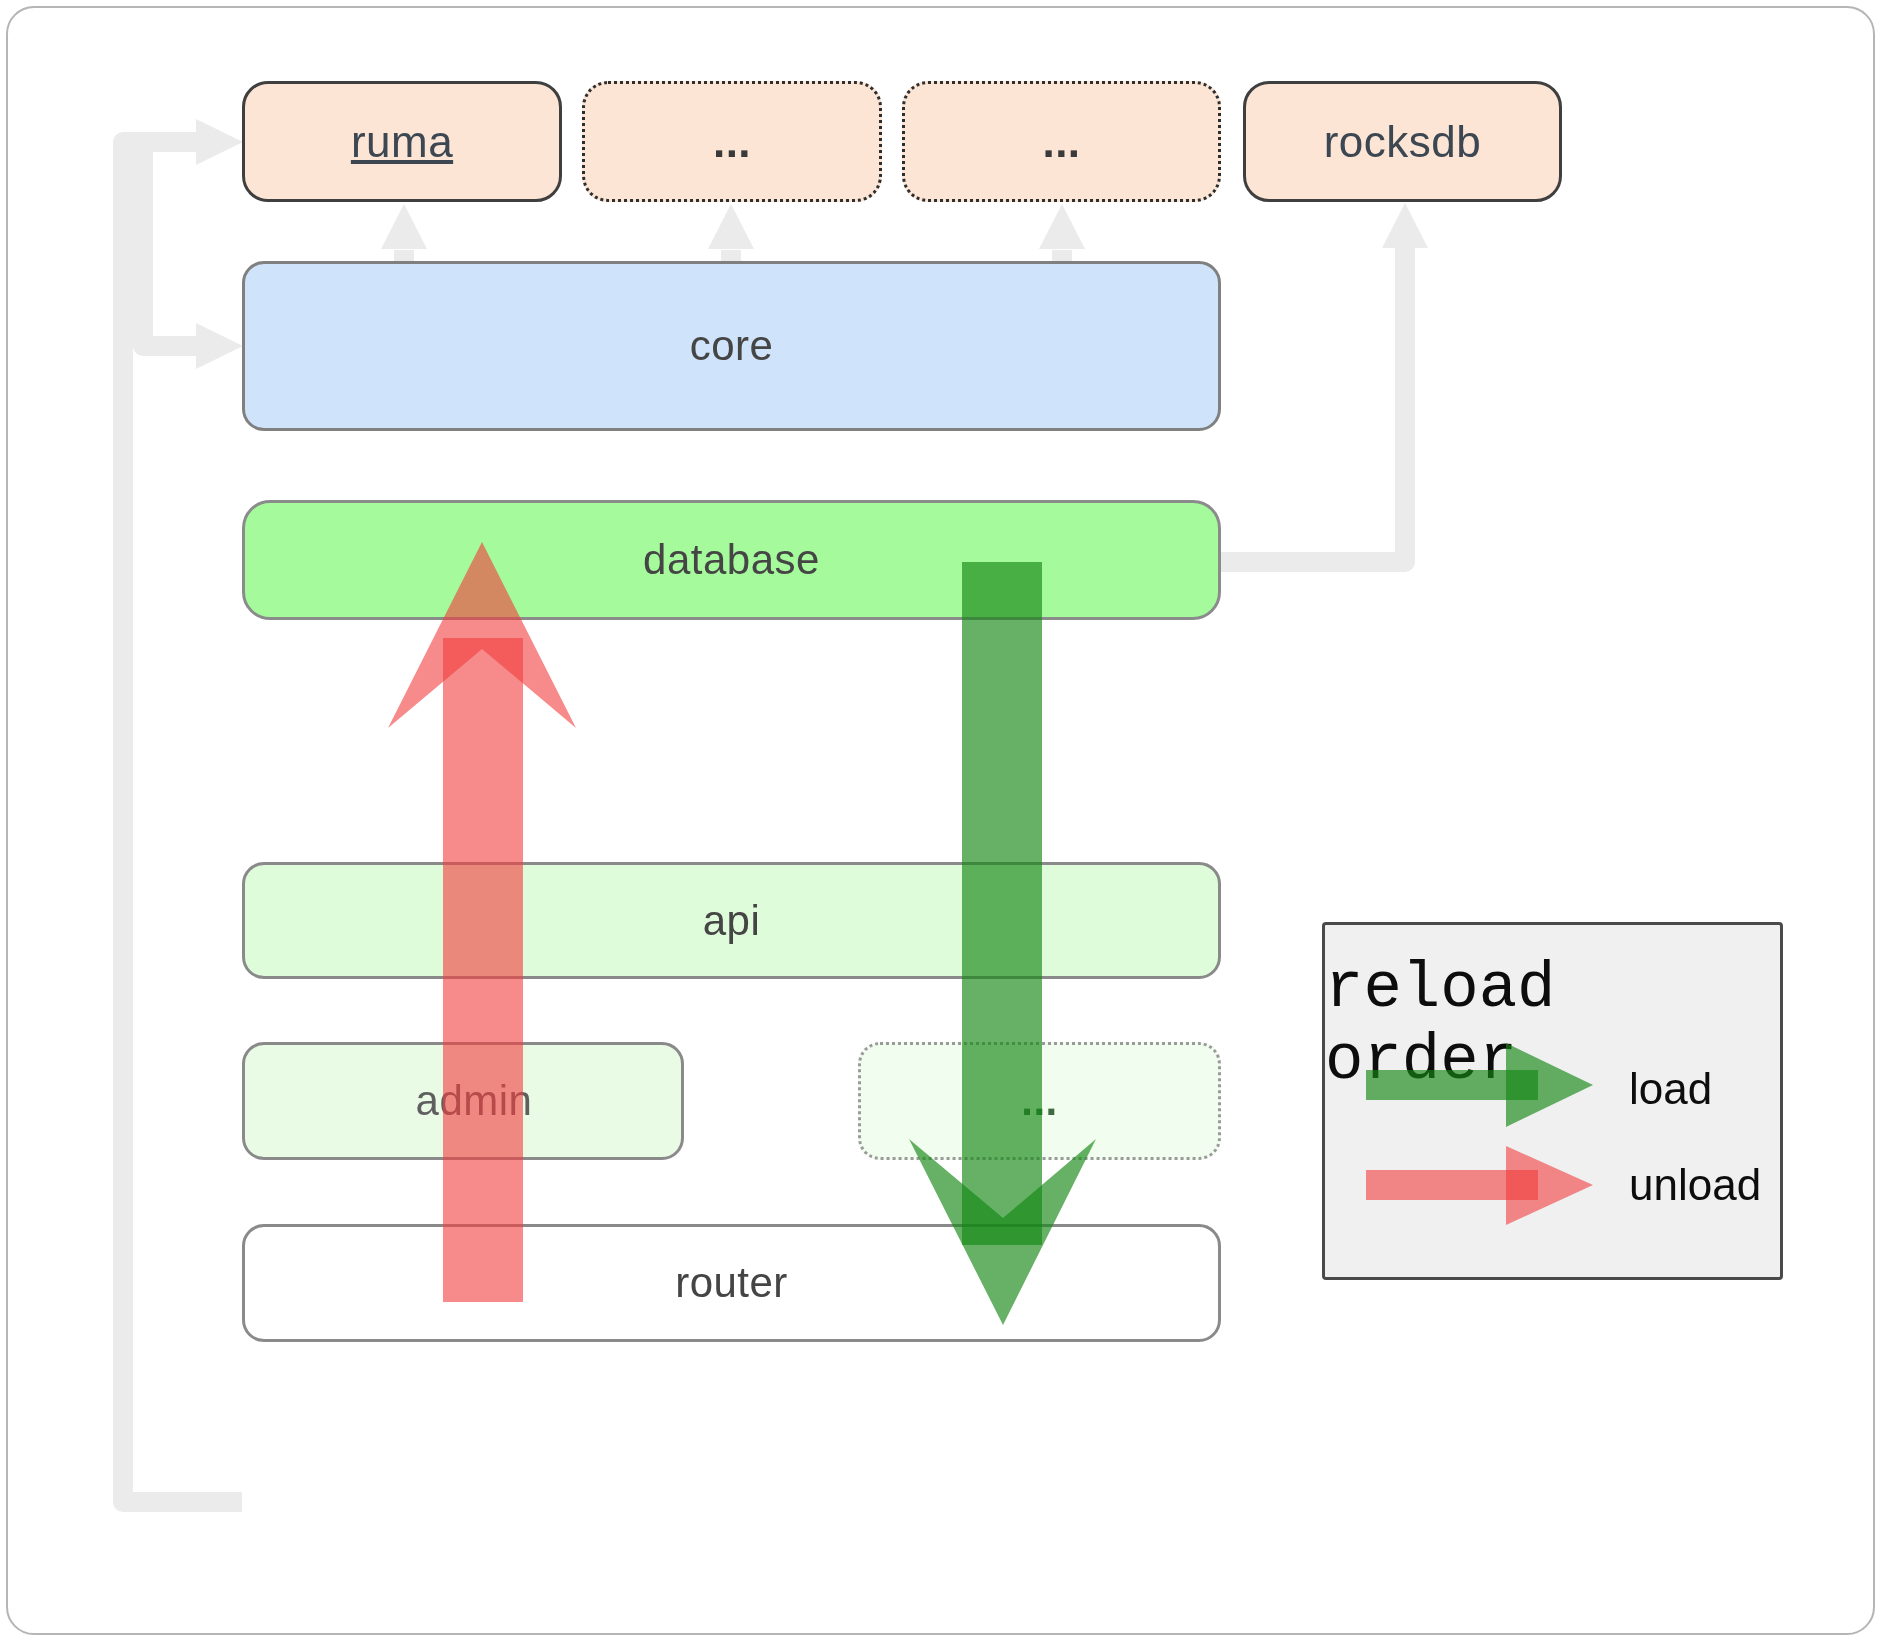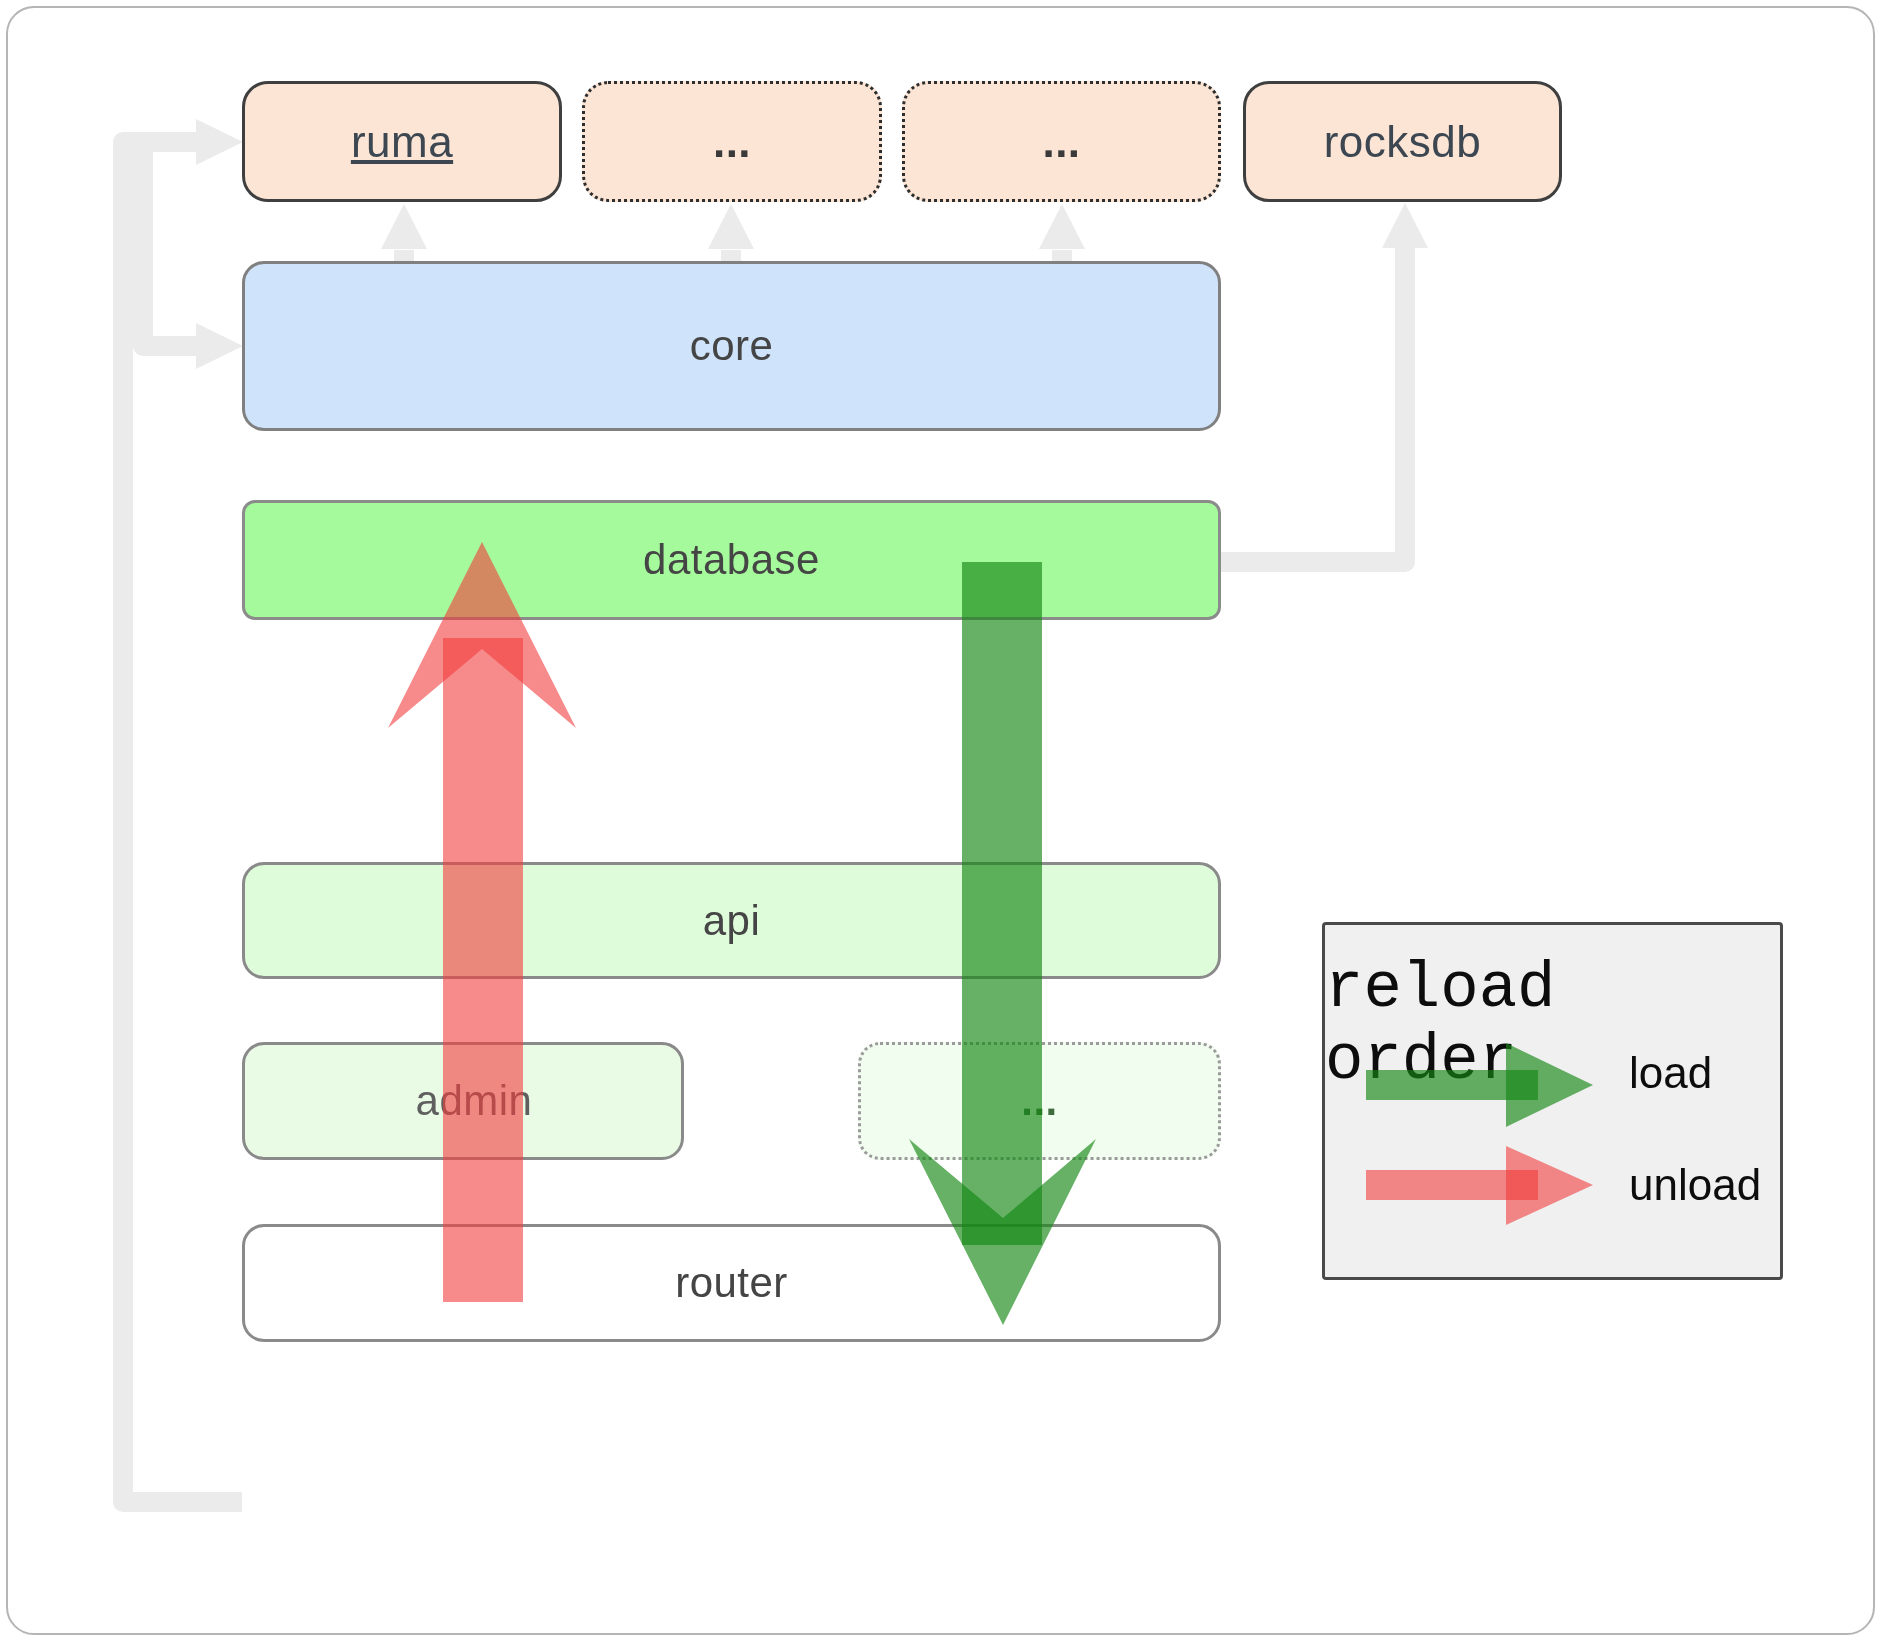--- a/index.html
+++ b/index.html
@@ -12,21 +12,21 @@
     border:2px solid #b5b5b5;border-radius:28px;box-sizing:border-box;background:#fff;
   }
   .layer{position:absolute;left:0;top:0;pointer-events:none;}
   .node{
     position:absolute;display:flex;align-items:center;justify-content:center;
     box-sizing:border-box;font-size:42px;color:#454545;letter-spacing:.5px;
   }
   .topnode{border-radius:26px;background:var(--c-peach);border:3px solid #3f3f3f;color:#3d4752;font-size:44px;}
   .topnode.dotted{border:3px dotted #2e2e2e;font-weight:bold;color:#3a3a3a;}
   .n-core{border-radius:22px;background:var(--c-blue);border:3px solid #808080;}
-  .n-database{border-radius:13px;background:var(--c-bright-green);border:3px solid #8b8b8b;}
+  .n-database{border-radius:28px;background:var(--c-bright-green);border:3px solid #8b8b8b;}
   .n-service{border-radius:22px;background:var(--c-green-light);border:3px solid #8a8a8a;}
   .n-api{border-radius:22px;background:var(--c-green-lighter);border:3px solid #8a8a8a;}
   .n-admin{border-radius:22px;background:var(--c-green-faint);border:3px solid #8a8a8a;color:#5f5f5f;padding-left:22px;}
   .n-modc{border-radius:22px;background:var(--c-green-faintest);border:3px dotted #9a9a9a;font-weight:bold;color:#3f6b3f;}
   .n-router{border-radius:22px;background:#ffffff;border:3px solid #8a8a8a;}
   .n-conduwuit{border-radius:20px;background:var(--c-navy);border:3px solid #000;color:#fff;font-size:44px;}
   .connector{stroke:var(--c-connector-gray);stroke-width:20;fill:none;stroke-linejoin:round;stroke-linecap:butt;}
   .connector-head{fill:var(--c-connector-gray);}
   .flow-green{fill:var(--c-load-green);fill-opacity:.65;}
   .flow-red{fill:var(--c-unload-red);fill-opacity:.6;}
@@ -35,21 +35,21 @@
     background:var(--c-legend-bg);border:3px solid #4a4a4a;border-radius:4px;box-sizing:border-box;
   }
   .legend-title{
     position:absolute;left:0;top:28px;width:100%;text-align:left;
     font-size:64px;color:#0d0d0d;font-family:Liberation Mono, monospace;
   }
   .legend-label{
     position:absolute;left:304px;height:56px;display:flex;align-items:center;
     font-size:44px;color:#0d0d0d;
   }
-  .legend-label.load{top:120px;}
+  .legend-label.load{top:136px;}
   .legend-label.unload{top:232px;}
 </style>
 </head>
 <body>
 
 <div class="canvas">
   <div class="frame"></div>
 
   <svg class="layer" width="1883" height="1643" viewBox="0 0 1883 1643">
 

